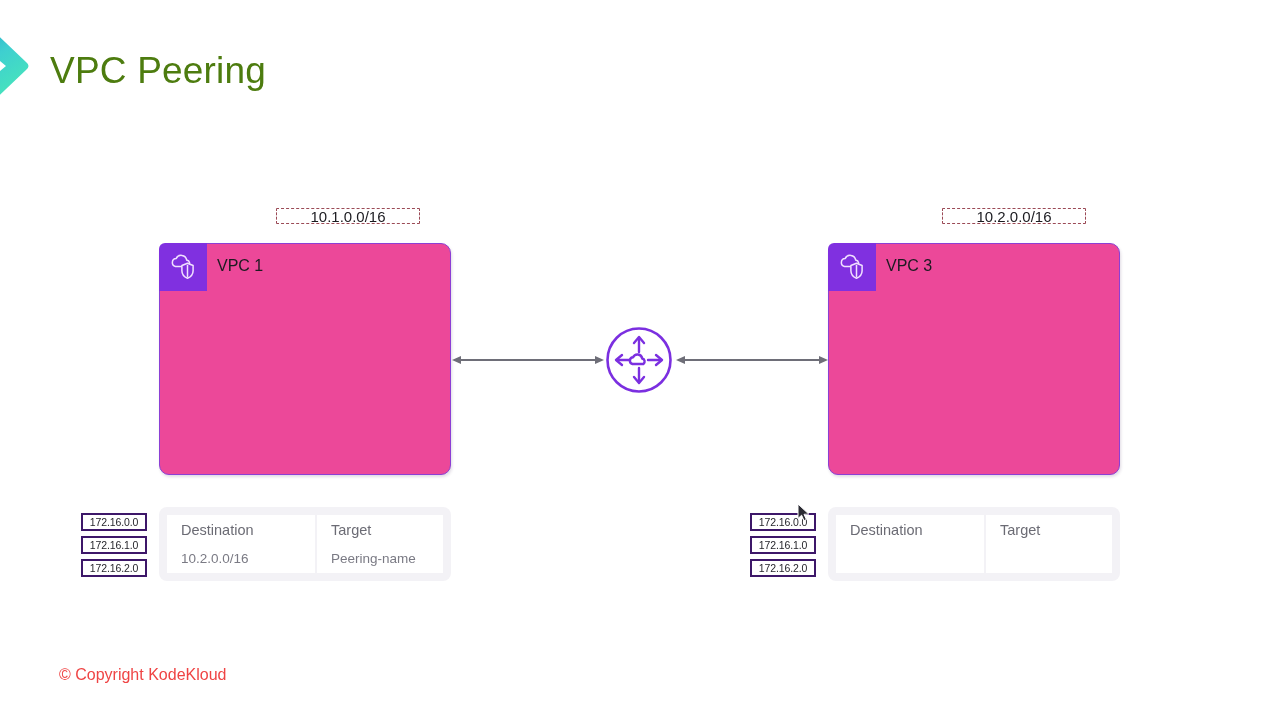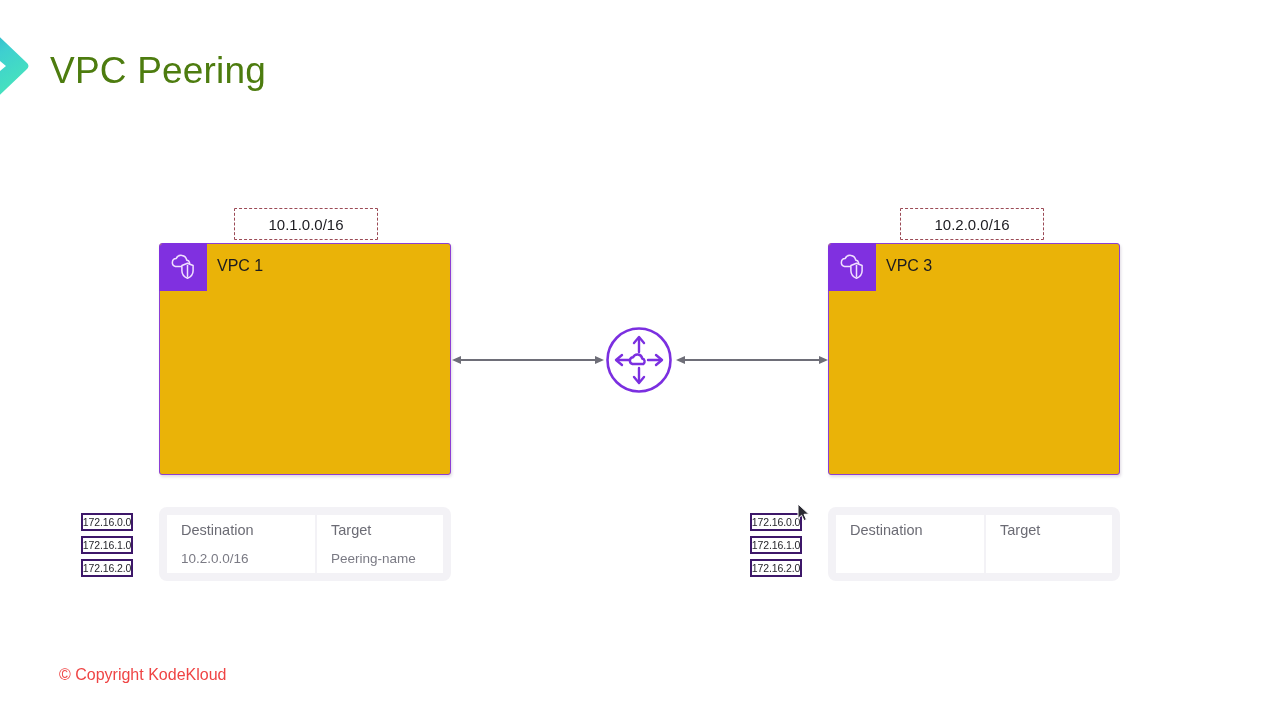--- a/index.html
+++ b/index.html
@@ -33,41 +33,42 @@
     font-size: 37px;
     font-weight: 400;
     color: #4d7c0f;
     letter-spacing: 0.2px;
     white-space: nowrap;
   }
 
   
   .cidr-badge {
     position: absolute;
-    height: 32px;
+    height: 16px;
     box-sizing: border-box;
     border: 1.6px dashed #9b4a56;
     border-radius: 1px;
     background: #ffffff;
     display: flex;
     align-items: center;
     justify-content: center;
     font-size: 15px;
     color: #1b1b20;
+    margin-left: 42px;
   }
   #cidr-left  { left: 234px; top: 208px; width: 144px; }
   #cidr-right { left: 900px; top: 208px; width: 144px; }
 
   
   .vpc-box {
     position: absolute;
     box-sizing: border-box;
     border: 1.6px solid #8b3fd4;
-    border-radius: 3px;
-    background: #eab308;
+    border-radius: 10px;
+    background: #ec4899;
     box-shadow: 1px 2px 3px rgba(60, 30, 90, 0.16);
   }
   #vpc-box-1 { left: 159px; top: 243px; width: 292px; height: 232px; }
   #vpc-box-2 { left: 828px; top: 243px; width: 292px; height: 232px; }
 
   .vpc-badge {
     position: absolute;
     left: -1px;
     top: -1px;
     width: 48px;
@@ -109,21 +110,21 @@
     position: absolute;
     display: flex;
     flex-direction: column;
     gap: 5px;
   }
   #subnets-left  { left: 81px;  top: 513px; }
   #subnets-right { left: 750px; top: 513px; }
 
   .subnet-chip {
     box-sizing: border-box;
-    width: 52px;
+    width: 66px;
     height: 18px;
     border: 2px solid #3d1769;
     background: #ffffff;
     display: flex;
     align-items: center;
     justify-content: center;
     font-size: 10.5px;
     color: #26262c;
     letter-spacing: -0.1px;
   }

